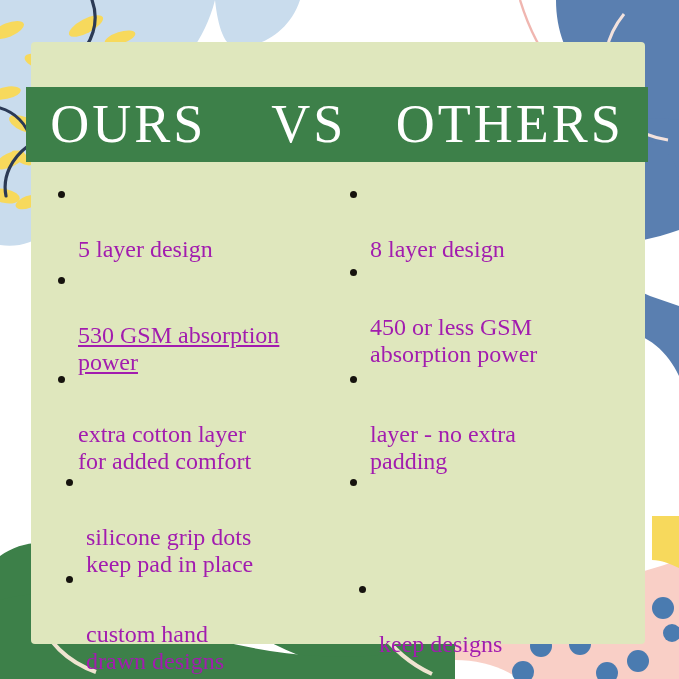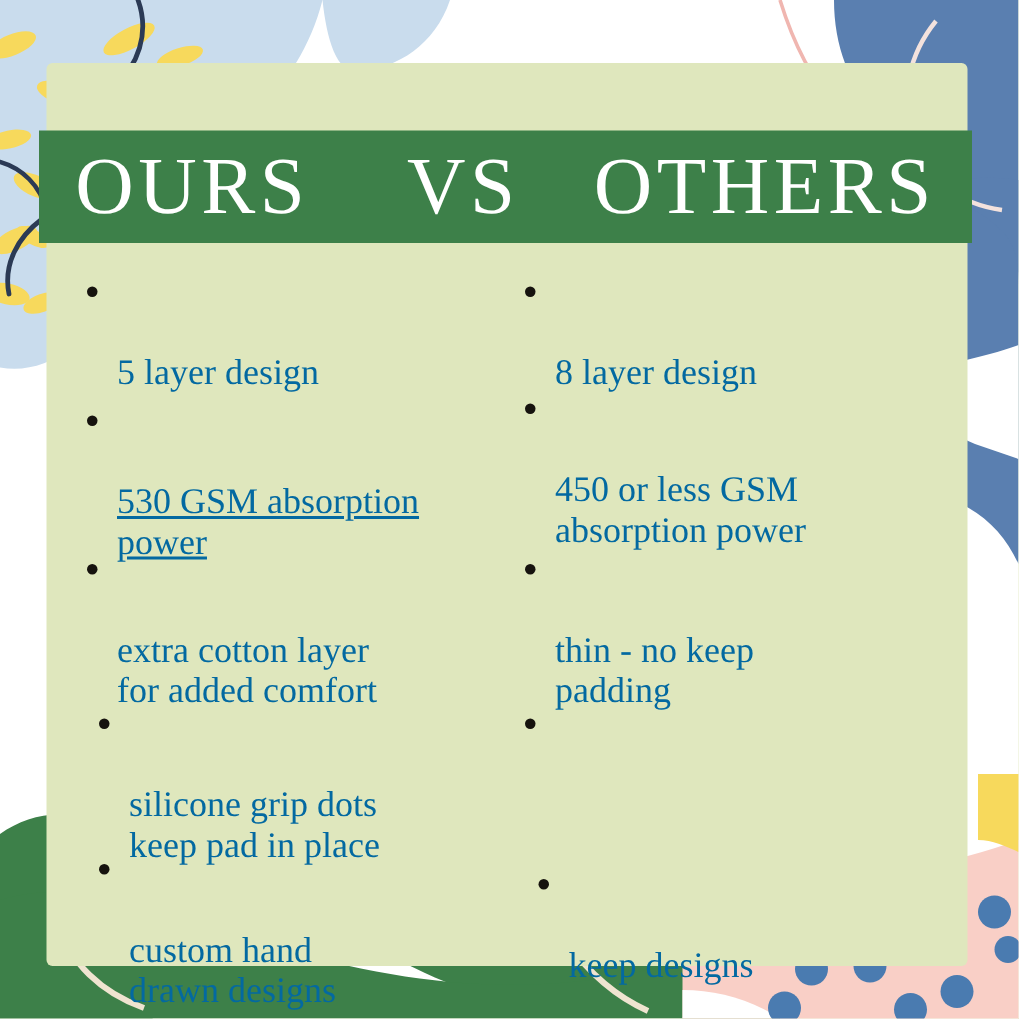--- a/index.html
+++ b/index.html
@@ -62,21 +62,21 @@
 
   ul.bullets{
     list-style:none;
     margin:0;padding:0;
     position:relative;
   }
   ul.bullets li{
     position:absolute;
     left:0;
     padding-left:20px;
-    color:#0369a1;
+    color:#a21caf;
     font-size:24px;
     line-height:1.16;
     white-space:pre-line;
   }
   ul.bullets li .dot{
     position:absolute;
     left:0;top:0.47em;
     width:7px;height:7px;
     border-radius:50%;
     background:#16130e;
@@ -231,21 +231,21 @@
           <span class="dot"></span>
           <span class="txt">8  layer design</span>
         </li>
         <li>
           <span class="dot"></span>
           <span class="txt">450 or less GSM
 absorption power</span>
         </li>
         <li>
           <span class="dot"></span>
-          <span class="txt">thin - no keep
+          <span class="txt">layer - no extra
 padding</span>
         </li>
         <li>
           <span class="dot"></span>
         </li>
         <li>
           <span class="dot"></span>
           <span class="txt">keep designs</span>
         </li>
       </ul>

